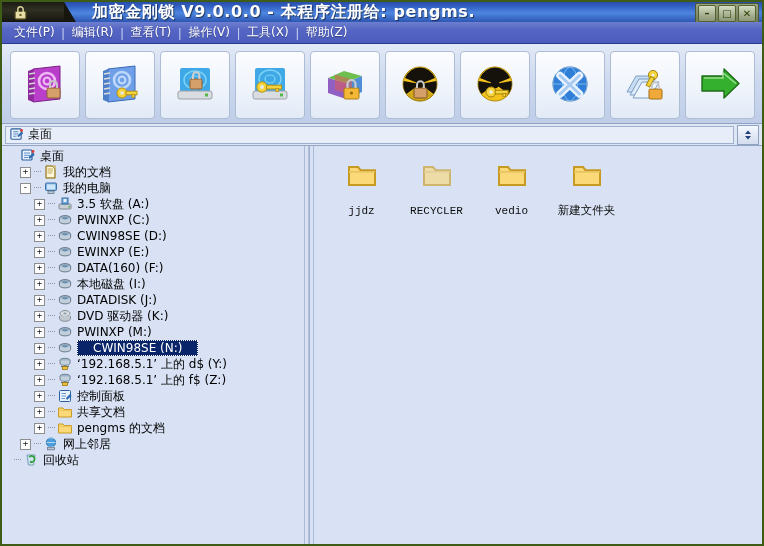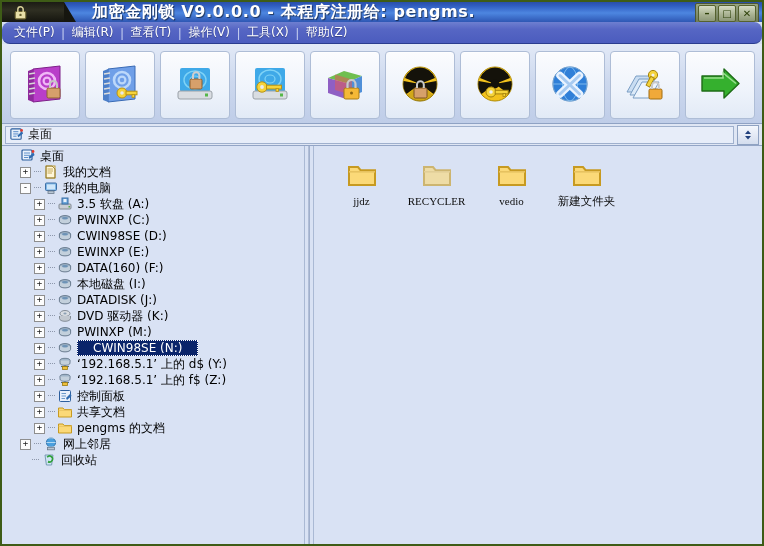--- a/index.html
+++ b/index.html
@@ -90,21 +90,20 @@
   }
 
   
   .menubar {
     height: 21px;
     background: linear-gradient(to bottom,#6e7fd0 0%, #5666c4 35%, #4b5cbe 100%);
     border-bottom: 1px solid #2a3c8f;
     display: flex;
     align-items: center;
     padding-left: 6px;
-    border-radius: 8px;
   }
   .menu-item {
     color: #ffffff;
     font-size: 12px;
     font-family: "DejaVu Sans", "Liberation Sans", sans-serif;
     padding: 1px 6px;
     white-space: nowrap;
     text-shadow: 0 1px 1px rgba(0,0,0,.35);
   }
   .menu-sep {
@@ -270,26 +269,26 @@
   }
   .fitem {
     width: 75px;
     display: flex;
     flex-direction: column;
     align-items: center;
     padding-top: 4px;
   }
   .ficon { height: 34px; display:flex; align-items:center; justify-content:center; }
   .fname {
-    margin-top: 3px;
+    margin-top: 13px;
     font-size: 11px;
     color: #0d0d0d;
     text-align: center;
     line-height: 12px;
-    font-family: Liberation Serif, serif;
+    font-family: Liberation Mono, monospace;
     width: 72px;
     word-wrap: break-word;
   }
   .fname.zh { font-size: 11.5px; }
 </style>
 </head>
 <body>
 
 <div id="app">
 
@@ -709,21 +708,21 @@
             <span class="dots" style="width: 7px;"></span>
             <span class="ticon">
               <svg width="16" height="16" viewBox="0 0 16 16">
                 <circle cx="8" cy="6.5" r="4.6" fill="#4aa0de" stroke="#2a6ba5" stroke-width=".9"></circle>
                 <path d="M3.4 6.5 H12.6 M8 1.9 a7 4.6 0 0 0 0 9.2 a7 4.6 0 0 0 0 -9.2" fill="none" stroke="#cde6f8" stroke-width=".8"></path>
                 <rect x="4.5" y="11.3" width="7" height="2.5" fill="#b9c6d4" stroke="#6a7b8c" stroke-width=".8"></rect>
               </svg>
             </span>
             <span class="tlabel">网上邻居</span>
           </div>
-          <div class="trow" style="padding-left: 18px;">
+          <div class="trow" style="">
             <span class="tg empty"></span>
             <span class="dots" style="width: 7px;"></span>
             <span class="ticon">
               <svg width="16" height="16" viewBox="0 0 16 16">
                 <path d="M4 3 L12 3 L10.6 13 L5.4 13 Z" fill="#cfe4f3" stroke="#6e93ad" stroke-width=".9"></path>
                 <path d="M6.2 5.2 a3 3 0 1 1 1.2 4.6" fill="none" stroke="#2fa03a" stroke-width="1.6"></path>
                 <path d="M7.6 8.4 L6.6 11 L9.4 10.4 Z" fill="#2fa03a"></path>
               </svg>
             </span>
             <span class="tlabel">回收站</span>

